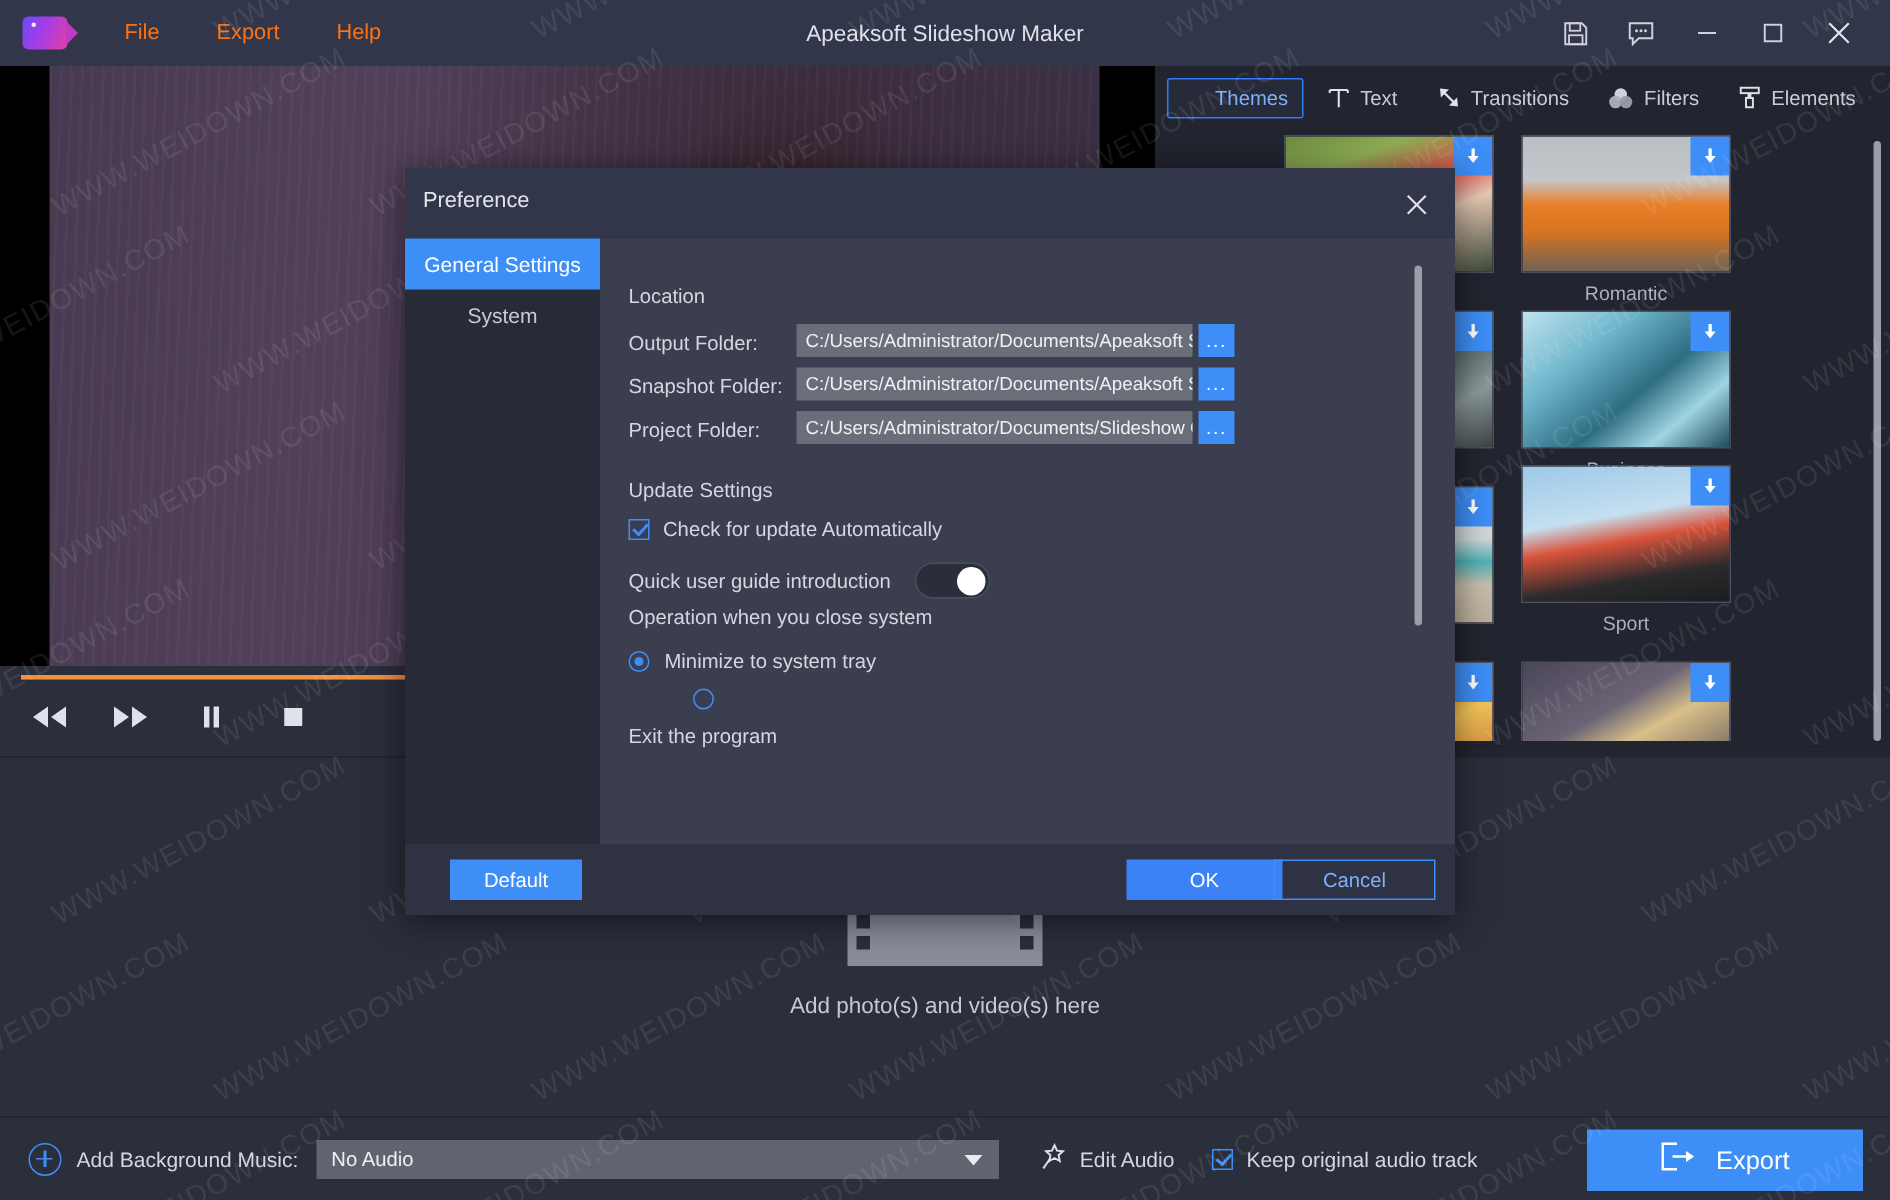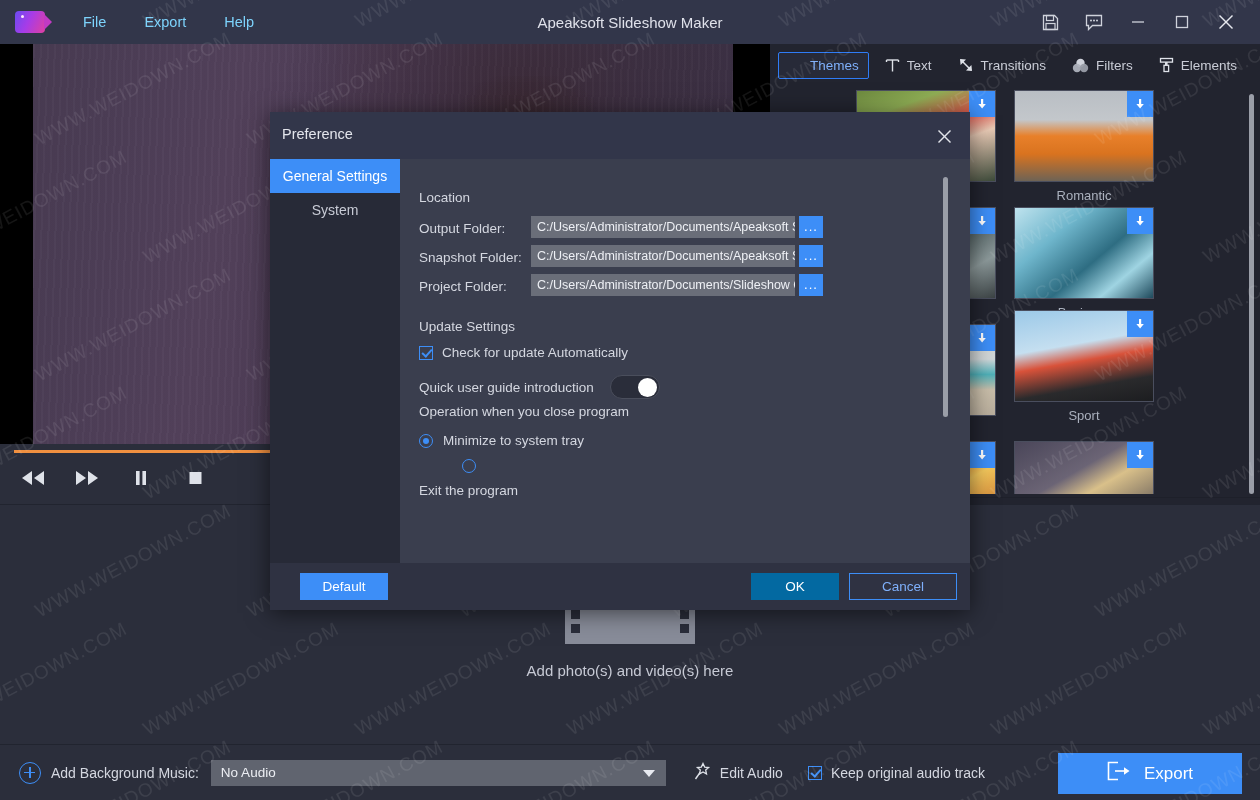--- a/index.html
+++ b/index.html
@@ -27,21 +27,21 @@
     content: ""; position: absolute; right: -7px; top: 3px;
     border-top: 8px solid transparent;
     border-bottom: 8px solid transparent;
     border-left: 8px solid #c13ac4;
   }
   .logo .dot {
     position: absolute; left: 6px; top: 4px; width: 3px; height: 3px;
     border-radius: 50%; background: #ffe9fb;
   }
   .menu { display: flex; margin-left: 38px; gap: 38px; }
-  .menu-item { font-size: 14.5px; color: #7dd3fc; cursor: default; }
+  .menu-item { font-size: 14.5px; color: #f97316; cursor: default; }
   .app-title {
     position: absolute; left: 0; right: 0; text-align: center;
     font-size: 15px; color: #dfe1ea; pointer-events: none;
   }
   .wincontrols {
     position: absolute; right: 12px; top: 0; height: 44px;
     display: flex; align-items: center; gap: 0px;
   }
   .wc { width: 44px; height: 44px; display: flex; align-items: center; justify-content: center; }
   .wc svg { display: block; }
@@ -262,21 +262,21 @@
   }
   .dlg-footer {
     position: absolute; left: 0; top: 451px; width: 700px; height: 47px;
     background: #2f3242;
   }
   .btn {
     position: absolute; height: 27px; display: flex; align-items: center; justify-content: center;
     font-size: 13.5px;
   }
   .btn-default { left: 30px; top: 10px; width: 88px; background: #3d8ef7; color: #fff; }
-  .btn-ok { left: 481px; top: 10px; width: 88px; background: #0369a1; color: #fff; }
+  .btn-ok { left: 481px; top: 10px; width: 104px; background: #3b82f6; color: #fff; }
   .btn-cancel { left: 579px; top: 10px; width: 108px; background: transparent;
     border: 1px solid #3d8ef7; color: #7fb0fb; }
 
   
   .wm-layer { position: absolute; inset: 0; pointer-events: none; overflow: hidden; }
   .wm {
     position: absolute; font-size: 19px; color: rgba(255,255,255,0.085);
     transform: rotate(-28deg); white-space: nowrap;
     font-family: "Liberation Sans", sans-serif; letter-spacing: 1px;
   }
@@ -668,21 +668,21 @@
         <div class="chk-row" style="left:19px; top:186px;">
           <span class="cb-blue checked"></span>
           <span>Check for update Automatically</span>
         </div>
 
         <div class="field-label" style="left:19px; top:221px;">Quick user guide introduction</div>
         <div class="toggle" style="left:210px; top:216px;">
           <span class="knob"></span>
         </div>
 
-        <div class="sec-title" style="left:19px; top:245px;">Operation when you close program</div>
+        <div class="sec-title" style="left:19px; top:245px;">Operation when you close system</div>
 
         <div class="radio-row" style="left:19px; top:274px;">
           <span class="radio sel"></span>
           <span>Minimize to system tray</span>
         </div>
         <div class="radio-row" style="left:19px; top:300px;flex-direction:column;">
           <span class="radio"></span>
           <span>Exit the program</span>
         </div>
       </div>

